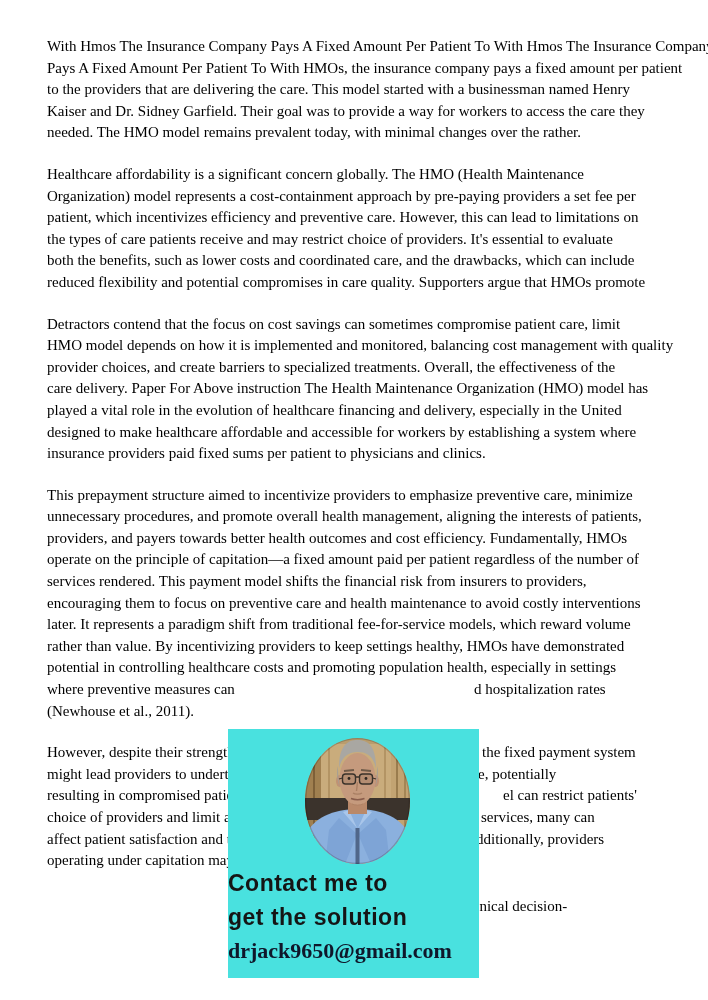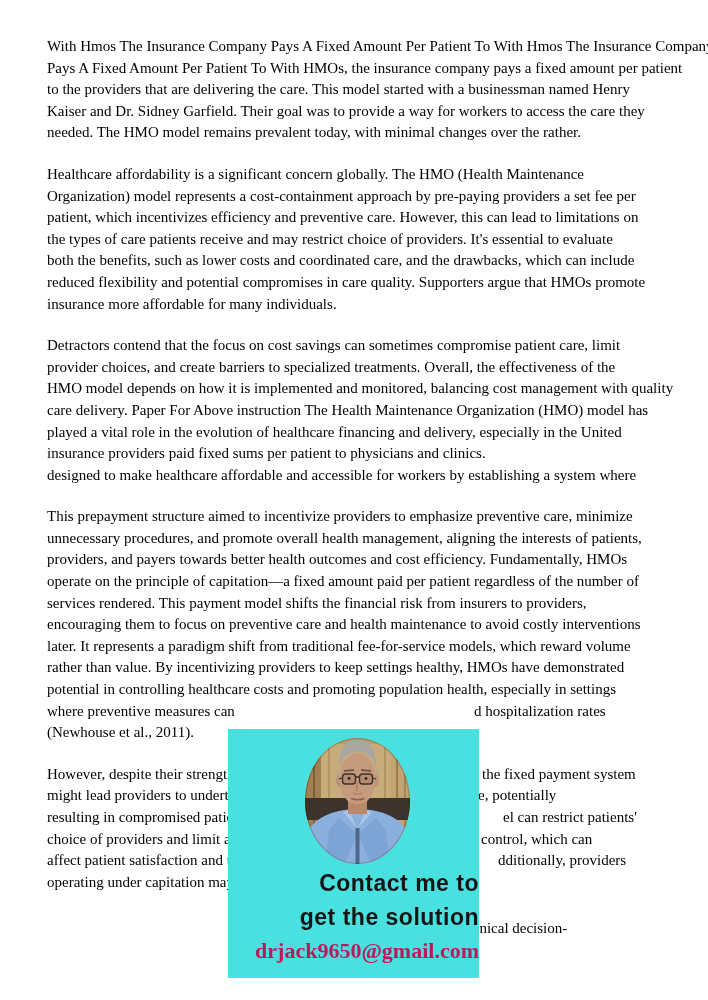--- a/index.html
+++ b/index.html
@@ -29,21 +29,21 @@
   }
   .frag-right { position: absolute; top: 0; white-space: nowrap; }
   .overlay {
     position: absolute;
     left: 228px;
     top: 729px;
     width: 251px;
     height: 249px;
     background: #49e1df;
     z-index: 10;
-    text-align: right;
+    text-align: left;
   }
   .portrait {
     position: absolute;
     left: 77px;
     top: 9px;
     width: 105px;
     height: 126px;
   }
   .overlay-text {
     position: absolute;
@@ -58,21 +58,21 @@
     line-height: 34px;
     color: #151515;
     letter-spacing: 0.5px;
   }
   .email-line {
     font-family: "Liberation Serif", serif;
     font-weight: 700;
     font-size: 22px;
     line-height: 28px;
     margin-top: 3px;
-    color: #be185d;
+    color: #0f172a;
   }
 </style>
 </head>
 <body>
 
 <div class="page">
 
   <div class="doc">
       <div class="para">
         <div class="line">With Hmos The Insurance Company Pays A Fixed Amount Per Patient To With Hmos The Insurance Company</div>
@@ -81,50 +81,49 @@
         <div class="line">Kaiser and Dr. Sidney Garfield. Their goal was to provide a way for workers to access the care they</div>
         <div class="line">needed. The HMO model remains prevalent today, with minimal changes over the rather.</div>
       </div>
       <div class="para">
         <div class="line">Healthcare affordability is a significant concern globally. The HMO (Health Maintenance</div>
         <div class="line">Organization) model represents a cost-containment approach by pre-paying providers a set fee per</div>
         <div class="line">patient, which incentivizes efficiency and preventive care. However, this can lead to limitations on</div>
         <div class="line">the types of care patients receive and may restrict choice of providers. It's essential to evaluate</div>
         <div class="line">both the benefits, such as lower costs and coordinated care, and the drawbacks, which can include</div>
         <div class="line">reduced flexibility and potential compromises in care quality. Supporters argue that HMOs promote</div>
-        <div class="line">insurance more affordable for many individuals.</div>
       </div>
       <div class="para">
         <div class="line">Detractors contend that the focus on cost savings can sometimes compromise patient care, limit</div>
+        <div class="line">HMO model depends on how it is implemented and monitored, balancing cost management with quality</div>
         <div class="line">provider choices, and create barriers to specialized treatments. Overall, the effectiveness of the</div>
-        <div class="line">HMO model depends on how it is implemented and monitored, balancing cost management with quality</div>
         <div class="line">care delivery. Paper For Above instruction The Health Maintenance Organization (HMO) model has</div>
         <div class="line">played a vital role in the evolution of healthcare financing and delivery, especially in the United</div>
+        <div class="line">designed to make healthcare affordable and accessible for workers by establishing a system where</div>
         <div class="line">insurance providers paid fixed sums per patient to physicians and clinics.</div>
-        <div class="line">designed to make healthcare affordable and accessible for workers by establishing a system where</div>
       </div>
       <div class="para">
         <div class="line">This prepayment structure aimed to incentivize providers to emphasize preventive care, minimize</div>
         <div class="line">unnecessary procedures, and promote overall health management, aligning the interests of patients,</div>
         <div class="line">providers, and payers towards better health outcomes and cost efficiency. Fundamentally, HMOs</div>
         <div class="line">operate on the principle of capitation—a fixed amount paid per patient regardless of the number of</div>
         <div class="line">services rendered. This payment model shifts the financial risk from insurers to providers,</div>
         <div class="line">encouraging them to focus on preventive care and health maintenance to avoid costly interventions</div>
         <div class="line">later. It represents a paradigm shift from traditional fee-for-service models, which reward volume</div>
         <div class="line">rather than value. By incentivizing providers to keep settings healthy, HMOs have demonstrated</div>
         <div class="line">potential in controlling healthcare costs and promoting population health, especially in settings</div>
         <div class="line"><span>where preventive measures can</span><span class="frag-right" style="left: 427px;">d hospitalization rates</span></div>
         <div class="line">(Newhouse et al., 2011).</div>
       </div>
       <div class="para">
         <div class="line"><span>However, despite their strengths</span><span class="frag-right" style="left: 435px;">the fixed payment system</span></div>
         <div class="line"><span>might lead providers to undertre</span><span class="frag-right" style="left: 431px;">e, potentially</span></div>
         <div class="line"><span>resulting in compromised patien</span><span class="frag-right" style="left: 456px;">el can restrict patients'</span></div>
-        <div class="line"><span>choice of providers and limit ac</span><span class="frag-right" style="left: 434px;">control, which can</span></div>
-        <div class="line"><span>affect patient satisfaction and tru</span><span class="frag-right" style="left: 451px; text-align: center;">dditionally, providers</span></div>
+        <div class="line"><span>choice of providers and limit ac</span><span class="frag-right" style="left: 434px;">services, many can</span></div>
+        <div class="line"><span>affect patient satisfaction and tru</span><span class="frag-right" style="left: 429px; text-align: center;">dditionally, providers</span></div>
         <div class="line"><span>operating under capitation may</span><span class="frag-right" style="left: 407px; margin-top: 46px;">e clinical decision-</span></div>
       </div>
     </div>
 
   <div class="overlay" style="background: rgb(73, 225, 223);">
     <svg class="portrait" viewBox="0 0 105 126" xmlns="http://www.w3.org/2000/svg">
       <defs>
         <clipPath id="ovalClip">
             <ellipse cx="52.5" cy="63" rx="52.5" ry="63"></ellipse>
           </clipPath>

